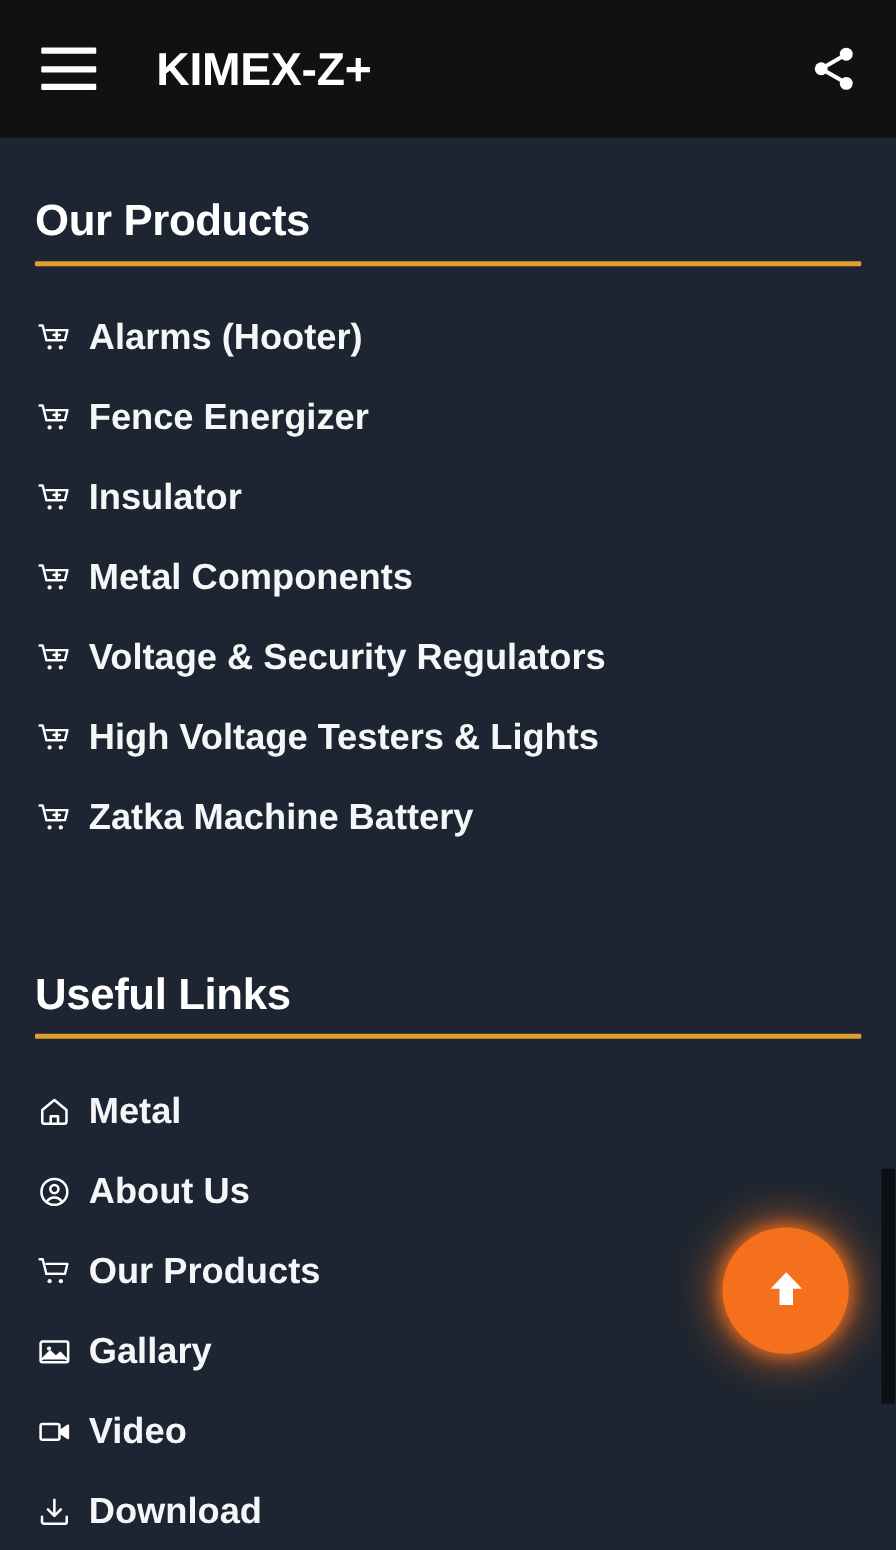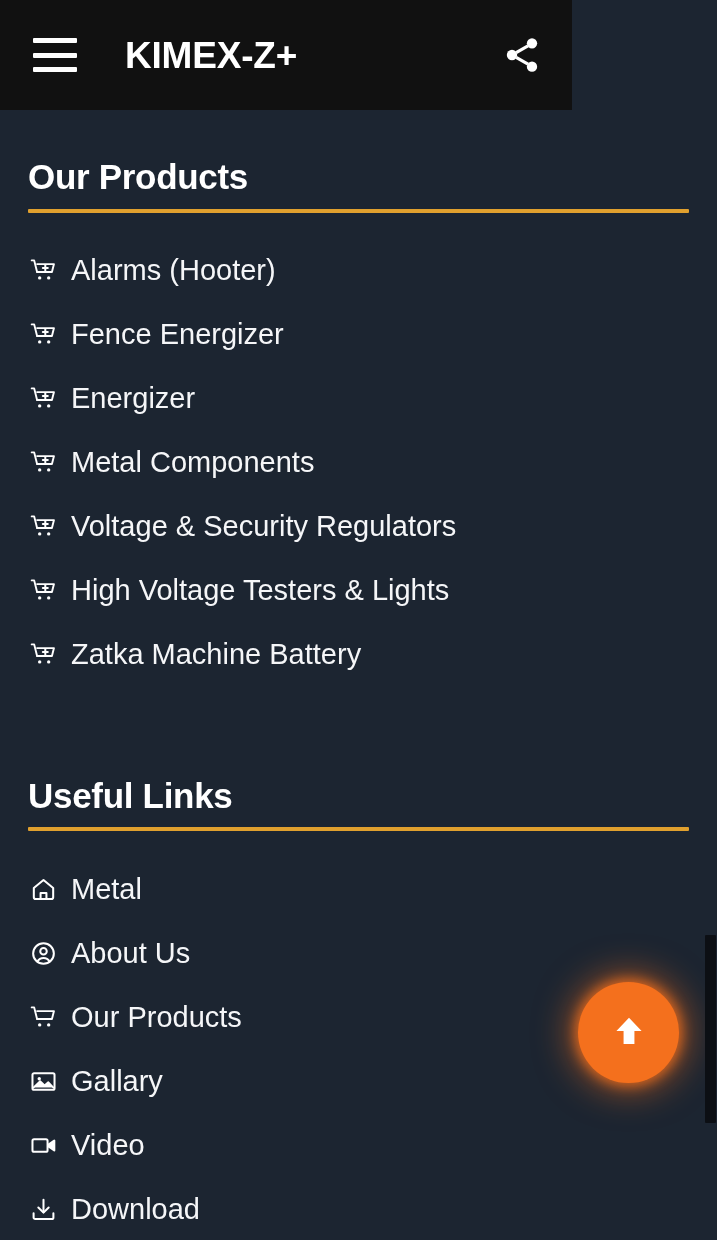--- a/index.html
+++ b/index.html
@@ -18,21 +18,21 @@
     position: relative;
     width: 717px;
     height: 1240px;
     background: #1c2531;
     overflow: hidden;
   }
 
   
   .appbar {
     position: relative;
-    width: 572px;
+    width: 717px;
     height: 110px;
     background: #111111;
     display: flex;
     align-items: center;
     flex-shrink: 0;
   }
 
   .hamburger {
     width: 44px;
     height: 34px;
@@ -124,20 +124,21 @@
     display: flex;
     align-items: center;
     justify-content: center;
   }
 
   .nav-label {
     font-size: 29px;
     line-height: 1;
     color: #f5f6f8;
     white-space: nowrap;
+    font-weight: bold;
   }
 
   .spacer-sections { height: 46px; }
 
   
   .fab-scrolltop {
     position: absolute;
     left: 578px;
     top: 982px;
     width: 101px;
@@ -239,21 +240,21 @@
           <span class="nav-icon">
             <svg width="27" height="27" viewBox="0 0 24 24" fill="none" stroke="#ffffff" stroke-width="1.7" stroke-linecap="round" stroke-linejoin="round">
               <path d="M1.5 3h2.2l2.6 10.4h10.4"></path>
               <path d="M6.3 6.3h15l-1.8 7.1H6.3"></path>
               <circle cx="8.6" cy="18.6" r="1.5" fill="#ffffff" stroke="none"></circle>
               <circle cx="16.6" cy="18.6" r="1.5" fill="#ffffff" stroke="none"></circle>
               <line x1="13.6" y1="7.6" x2="13.6" y2="11.9" stroke-width="1.8"></line>
               <line x1="11.4" y1="9.8" x2="15.8" y2="9.8" stroke-width="1.8"></line>
             </svg>
           </span>
-          <span class="nav-label">Energizer</span>
+          <span class="nav-label">Insulator</span>
         </li>
 
         <li class="nav-item">
           <span class="nav-icon">
             <svg width="27" height="27" viewBox="0 0 24 24" fill="none" stroke="#ffffff" stroke-width="1.7" stroke-linecap="round" stroke-linejoin="round">
               <path d="M1.5 3h2.2l2.6 10.4h10.4"></path>
               <path d="M6.3 6.3h15l-1.8 7.1H6.3"></path>
               <circle cx="8.6" cy="18.6" r="1.5" fill="#ffffff" stroke="none"></circle>
               <circle cx="16.6" cy="18.6" r="1.5" fill="#ffffff" stroke="none"></circle>
               <line x1="13.6" y1="7.6" x2="13.6" y2="11.9" stroke-width="1.8"></line>

